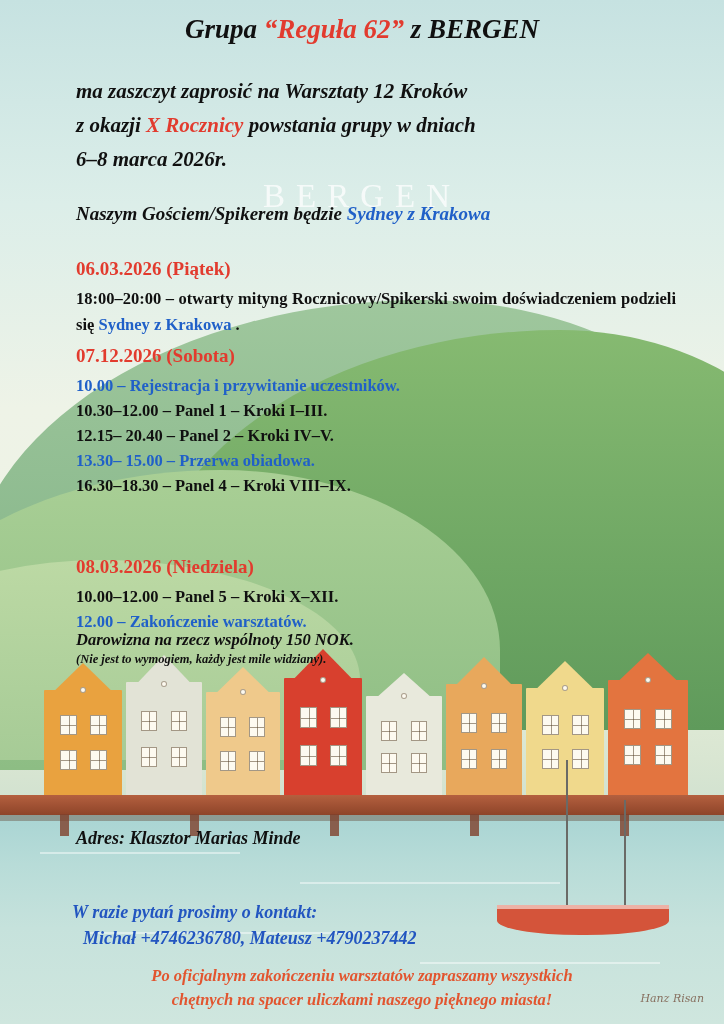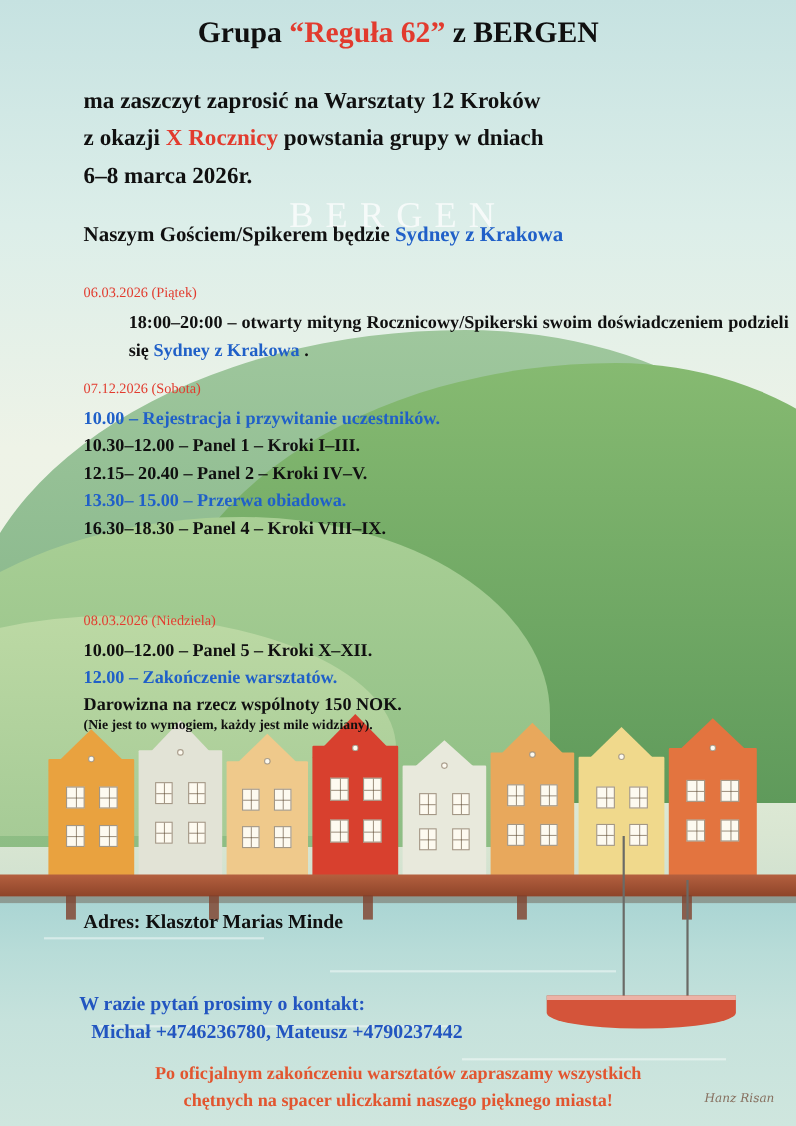--- a/index.html
+++ b/index.html
@@ -187,21 +187,21 @@
     width: 2px;
     background: #6a6a66;
   }
 
   
   .text-layer {
     position: absolute;
     left: 0; top: 0;
     width: 724px; height: 1024px;
   }
-  .line { position: absolute; }
+  .line { position: absolute; font-style: italic; }
   .title {
     top: 14px;
     left: 0;
     width: 724px;
     text-align: center;
     font-size: 27px;
     font-weight: bold;
     color: #101010;
   }
   .title .hl { color: #e23b2e; }
@@ -221,42 +221,41 @@
     left: 76px;
     top: 203px;
     font-size: 19px;
     font-weight: bold;
     color: #101010;
   }
   .guest .blue { color: #2060c8; }
 
   .daybox { position: absolute; left: 76px; }
   .dayhead {
-    font-size: 13px;
-    font-weight: normal;
+    font-size: 19px;
+    font-weight: bold;
     color: #e23b2e;
     margin-bottom: 6px;
   }
   .ditem {
     font-size: 16.5px;
     font-weight: bold;
     color: #101010;
     line-height: 25px;
     white-space: nowrap;
   }
   .ditem.blue { color: #2060c8; }
 
   .friday-p {
     font-size: 16.5px;
     font-weight: bold;
     color: #101010;
     line-height: 26px;
     width: 600px;
     text-align: justify;
-    margin-left: 41px;
   }
   .friday-p .blue { color: #2060c8; }
 
   .donation {
     left: 76px;
     top: 630px;
     font-size: 16.5px;
     font-weight: bold;
     color: #101010;
   }

